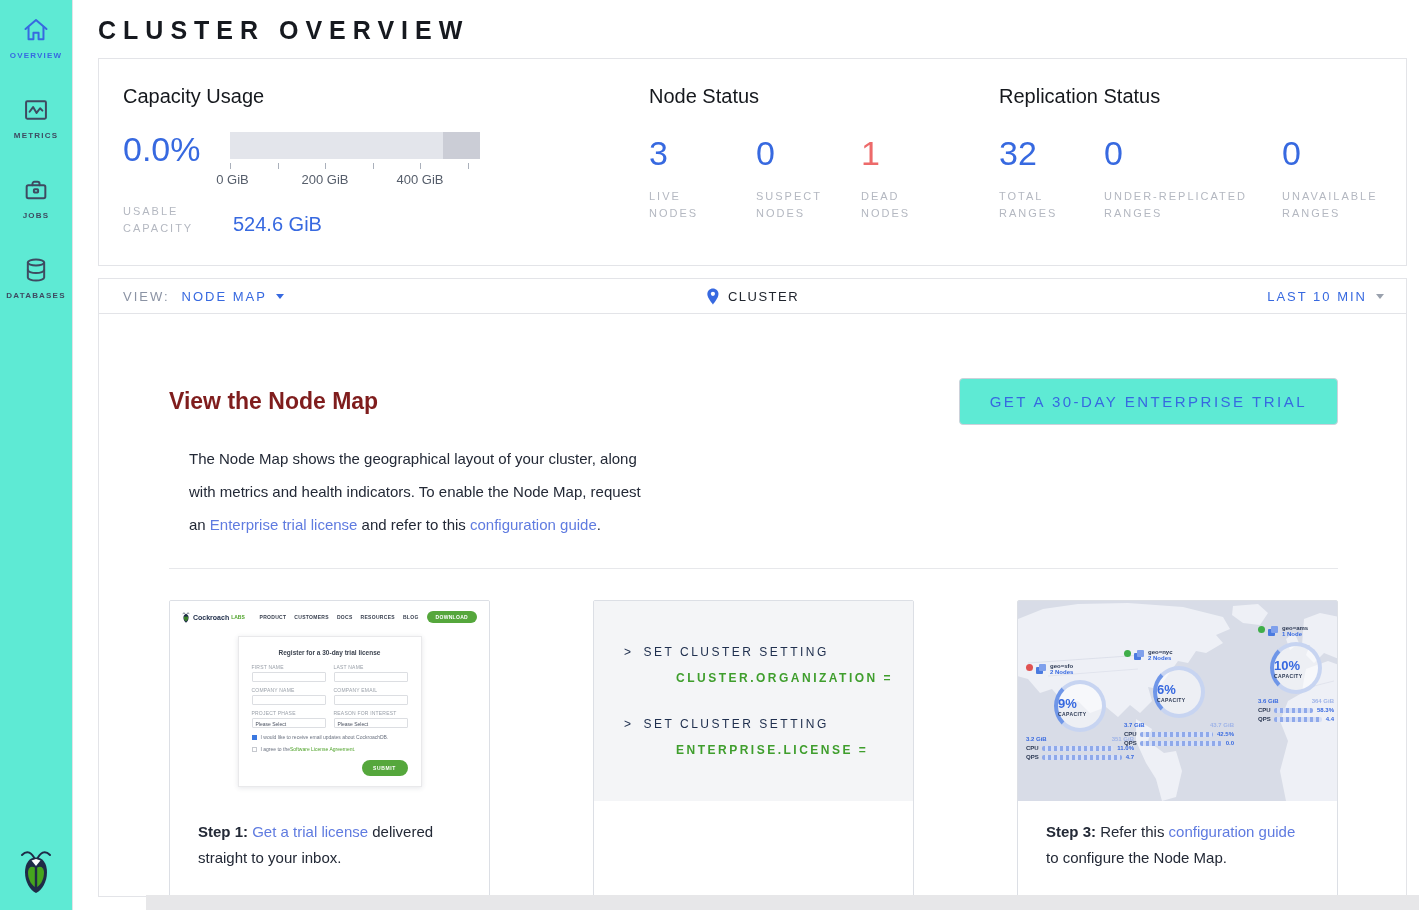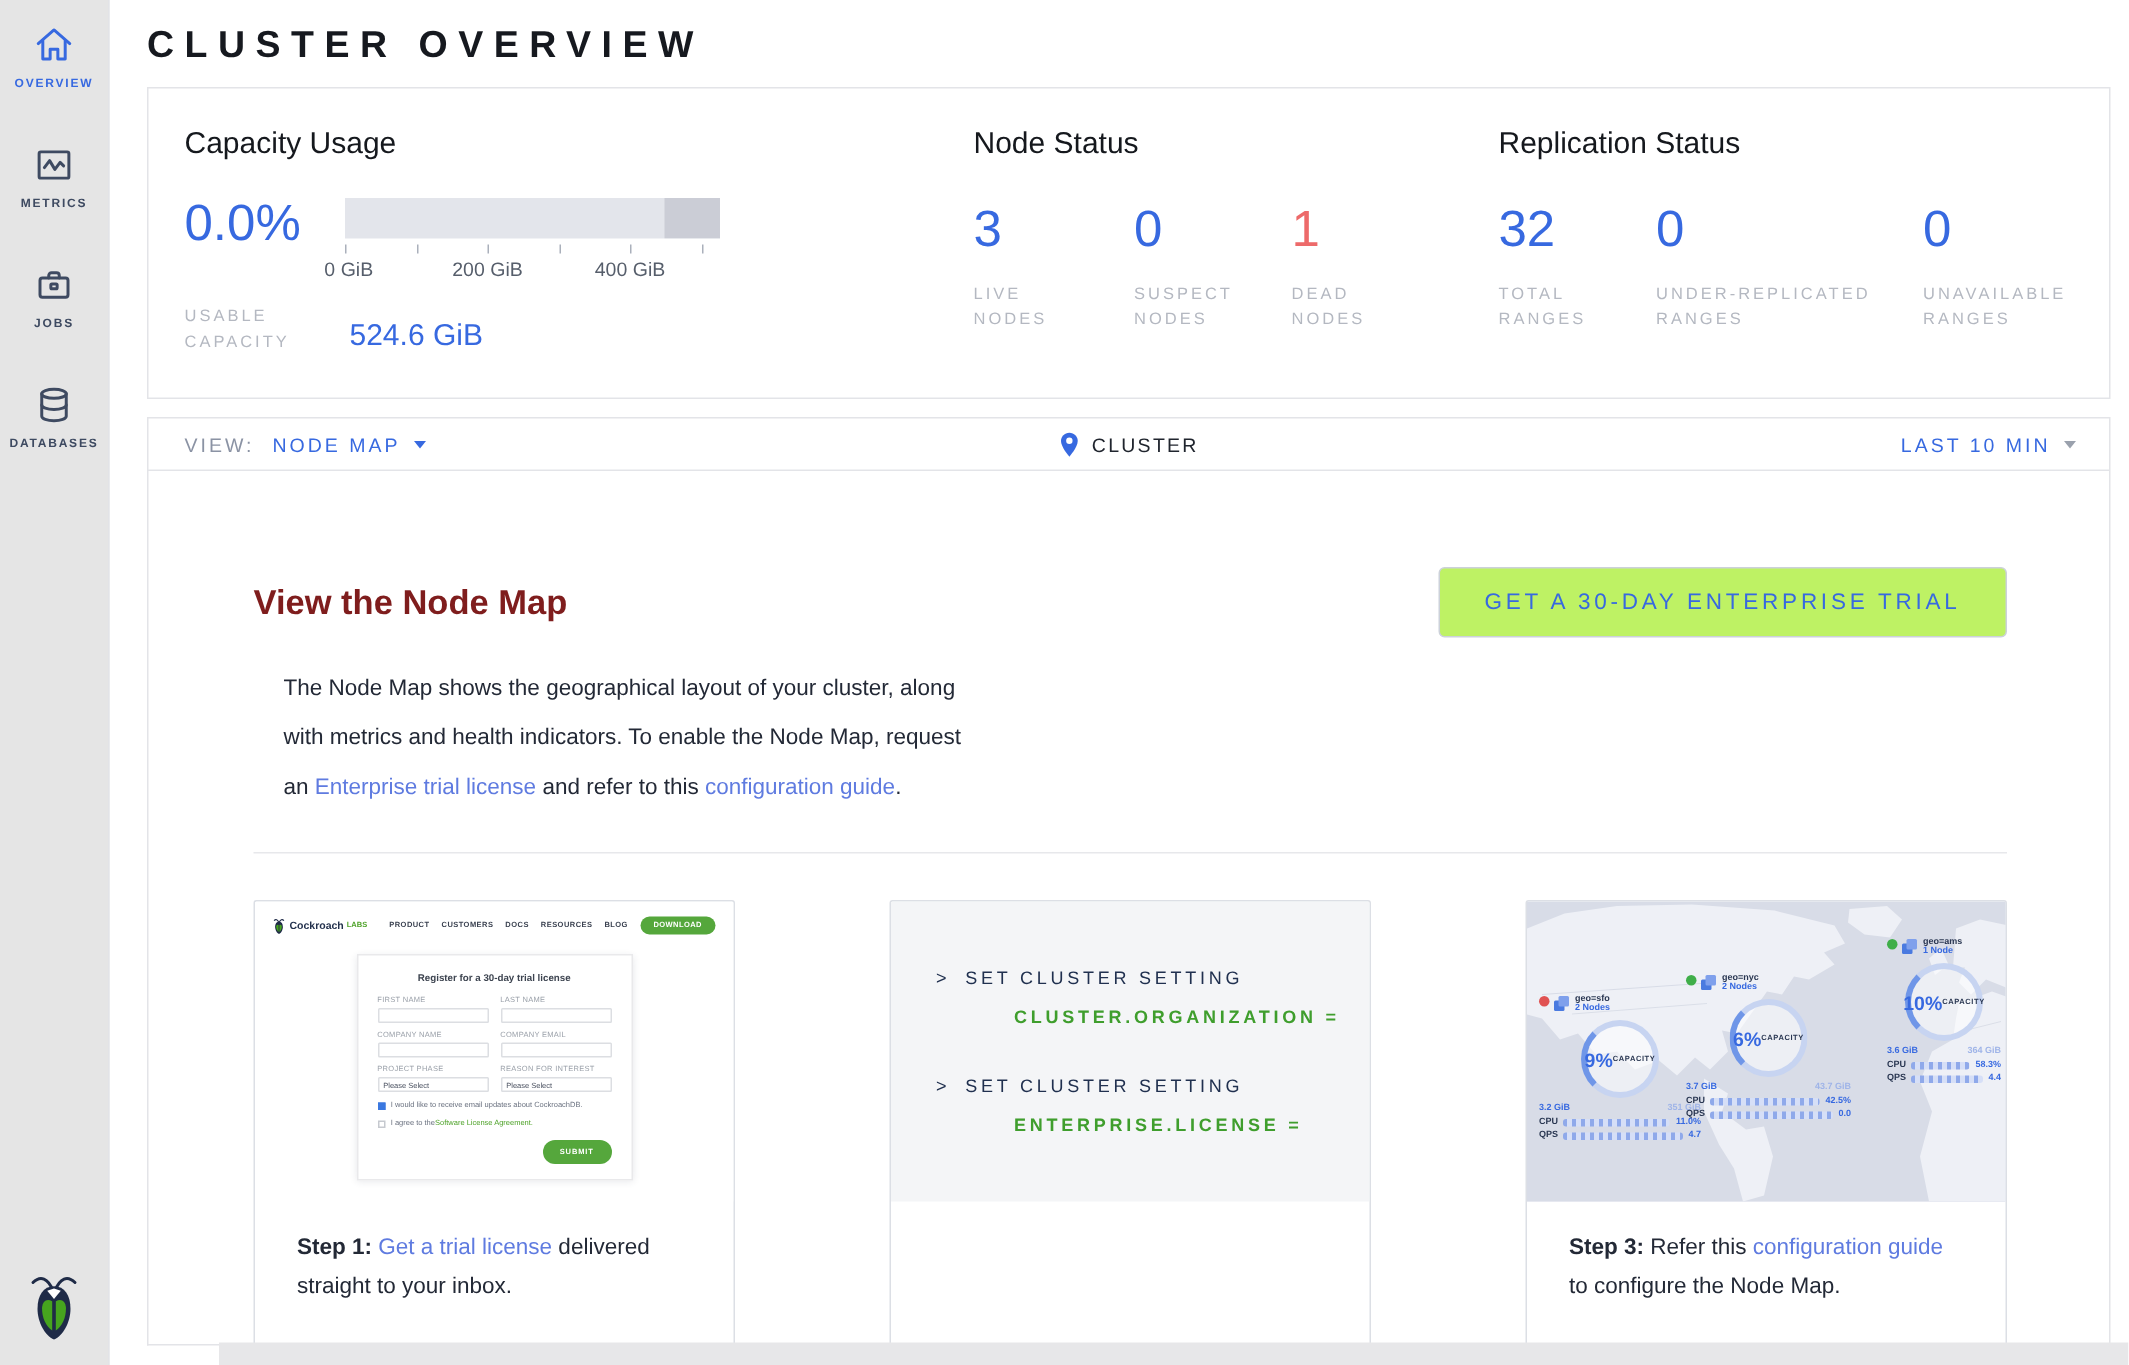--- a/index.html
+++ b/index.html
@@ -1,20 +1,20 @@
 <!DOCTYPE html>
 <html><head>
 <meta charset="utf-8">
 <style>
   * { box-sizing: border-box; margin: 0; padding: 0; }
   html,body { width:1419px; height:910px; overflow:hidden; }
   body { font-family:"Liberation Sans", sans-serif; background:#fff; color:#202530; position:relative; }
 
   
-  .sidebar { position:absolute; left:0; top:0; width:73px; height:910px; background:#e5e5e5;
+  .sidebar { position:absolute; left:0; top:0; width:73px; height:910px; background:#5eead4;
              border-right:1px solid #e2e3e7; z-index:5; }
   .nav-item { width:100%; padding:16px 0 0 0; height:80px; display:flex; flex-direction:column;
               align-items:center; cursor:pointer; }
   .nav-icon { width:28px; height:28px; color:#3e4a61; }
   .nav-icon svg { width:100%; height:100%; }
   .nav-label { margin-top:7px; font-size:8px; font-weight:700; letter-spacing:1.2px; color:#3e4a61; }
   .nav-item.active .nav-icon, .nav-item.active .nav-label { color:#3769e0; }
   .sidebar-logo { position:absolute; bottom:16px; left:50%; transform:translateX(-50%); width:36px; height:46px; }
 
   
@@ -77,21 +77,21 @@
   .pin-icon { width:13px; height:17px; margin-right:9px; }
   .vb-scope { font-size:13px; letter-spacing:1.5px; color:#20252e; }
   .vb-right { margin-left:auto; display:flex; align-items:center; cursor:pointer; }
   .vb-time { font-size:13px; letter-spacing:2px; color:#3769e0; }
 
   
   .main-panel { border:1px solid #e3e4e8; border-top:none; background:#fff; height:583px;
                 padding:64px 68px 0 70px; }
   .panel-head { display:flex; align-items:center; justify-content:space-between; }
   .panel-head h2 { font-size:23px; font-weight:600; color:#7f1d1d; }
-  .trial-btn { background:#bef264; border:1px solid #ccd1da; border-radius:4px; color:#3769e0;
+  .trial-btn { background:#5eead4; border:1px solid #ccd1da; border-radius:4px; color:#3769e0;
                font-family:inherit; font-size:15px; letter-spacing:2.5px; padding:14px 30px; cursor:pointer; }
   .desc { margin-top:17px; width:470px; font-size:15px; line-height:33px; color:#232936;margin-left:20px; }
   a.link { color:#5f7be0; text-decoration:none; cursor:pointer; }
   .divider { border:none; border-top:1px solid #e7e8eb; margin-top:27px; }
 
   .cards { margin-top:31px; display:flex; justify-content:space-between; }
   .card { width:321px; height:308px; border:1px solid #dcdfe5; border-radius:2px; background:#fff;
           position:relative; overflow:hidden; }
   .caption { position:absolute; top:212px; left:0; right:0; padding:6px 28px 0 28px;
              font-size:15px; line-height:26px; color:#232936; }
@@ -135,21 +135,21 @@
   .nodemap svg.worldmap { position:absolute; inset:0; }
   .region { position:absolute; }
   .r-head { display:flex; align-items:flex-start; }
   .r-badge { width:7px; height:7px; border-radius:50%; margin:1px 2px 0 0; flex:none; }
   .r-badge.red { background:#e05252; }
   .r-badge.green { background:#3fae49; }
   .r-cubes { width:12px; height:12px; margin-right:3px; flex:none; }
   .r-name { font-size:6px; font-weight:700; color:#2a3752; }
   .r-nodes { font-size:6px; font-weight:700; color:#3769e0; }
   .r-ring { width:52px; height:52px; border-radius:50%; border:4px solid #c7d4f1; border-left-color:#6f96e8;
-            margin:5px auto 0; display:flex; flex-direction:row; align-items:center; justify-content:center;
+            margin:5px auto 0; display:flex; flex-direction:column; align-items:flex-start; justify-content:center;
             background:rgba(255,255,255,.55); }
   .r-pct { font-size:13px; font-weight:700; color:#3769e0; }
   .r-cap { font-size:5px; font-weight:700; letter-spacing:.4px; color:#2a3752; }
   .r-gib { display:flex; justify-content:space-between; margin-top:4px; }
   .r-used { font-size:6px; font-weight:700; color:#3769e0; }
   .r-total { font-size:6px; font-weight:700; color:#9fb4e8; }
   .r-metric { display:flex; align-items:center; margin-top:3px; }
   .r-mlabel { font-size:6px; font-weight:700; color:#2a3752; width:16px; }
   .r-mbar { flex:1; height:5px; border-radius:2px; margin-right:4px;
             background:repeating-linear-gradient(90deg,#8fa9ea 0 3px,#d6dff7 3px 6px); }

